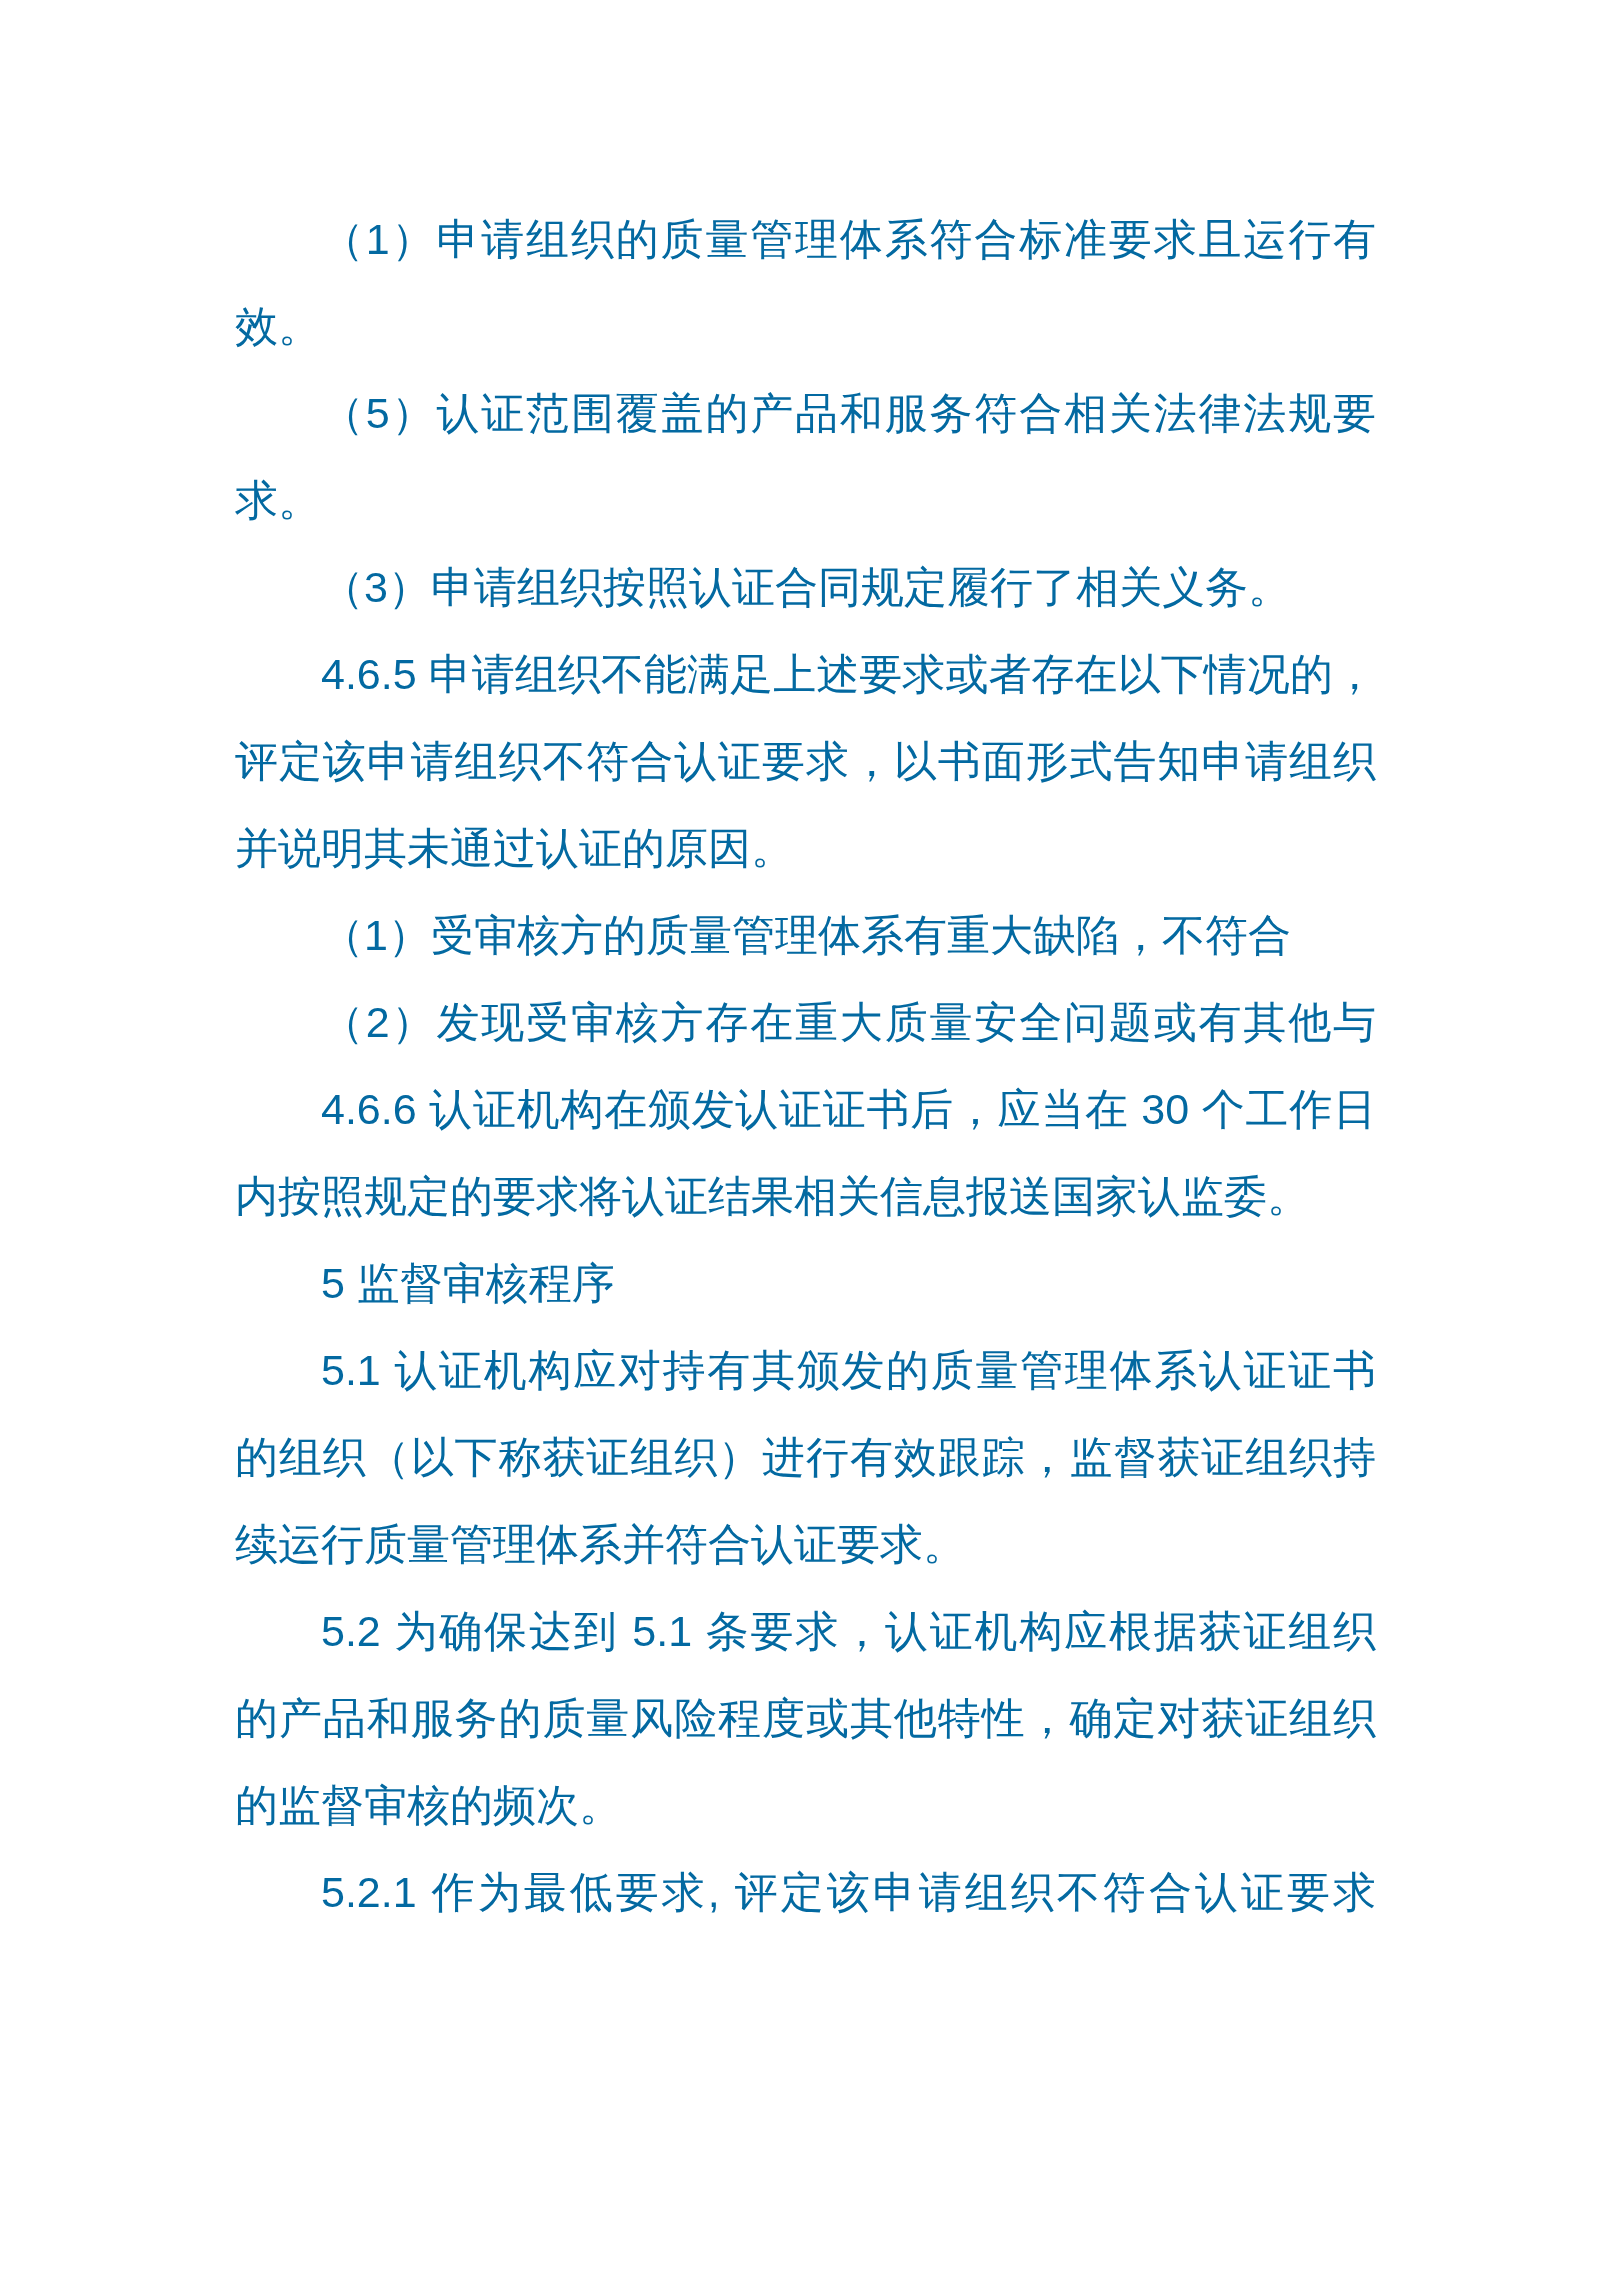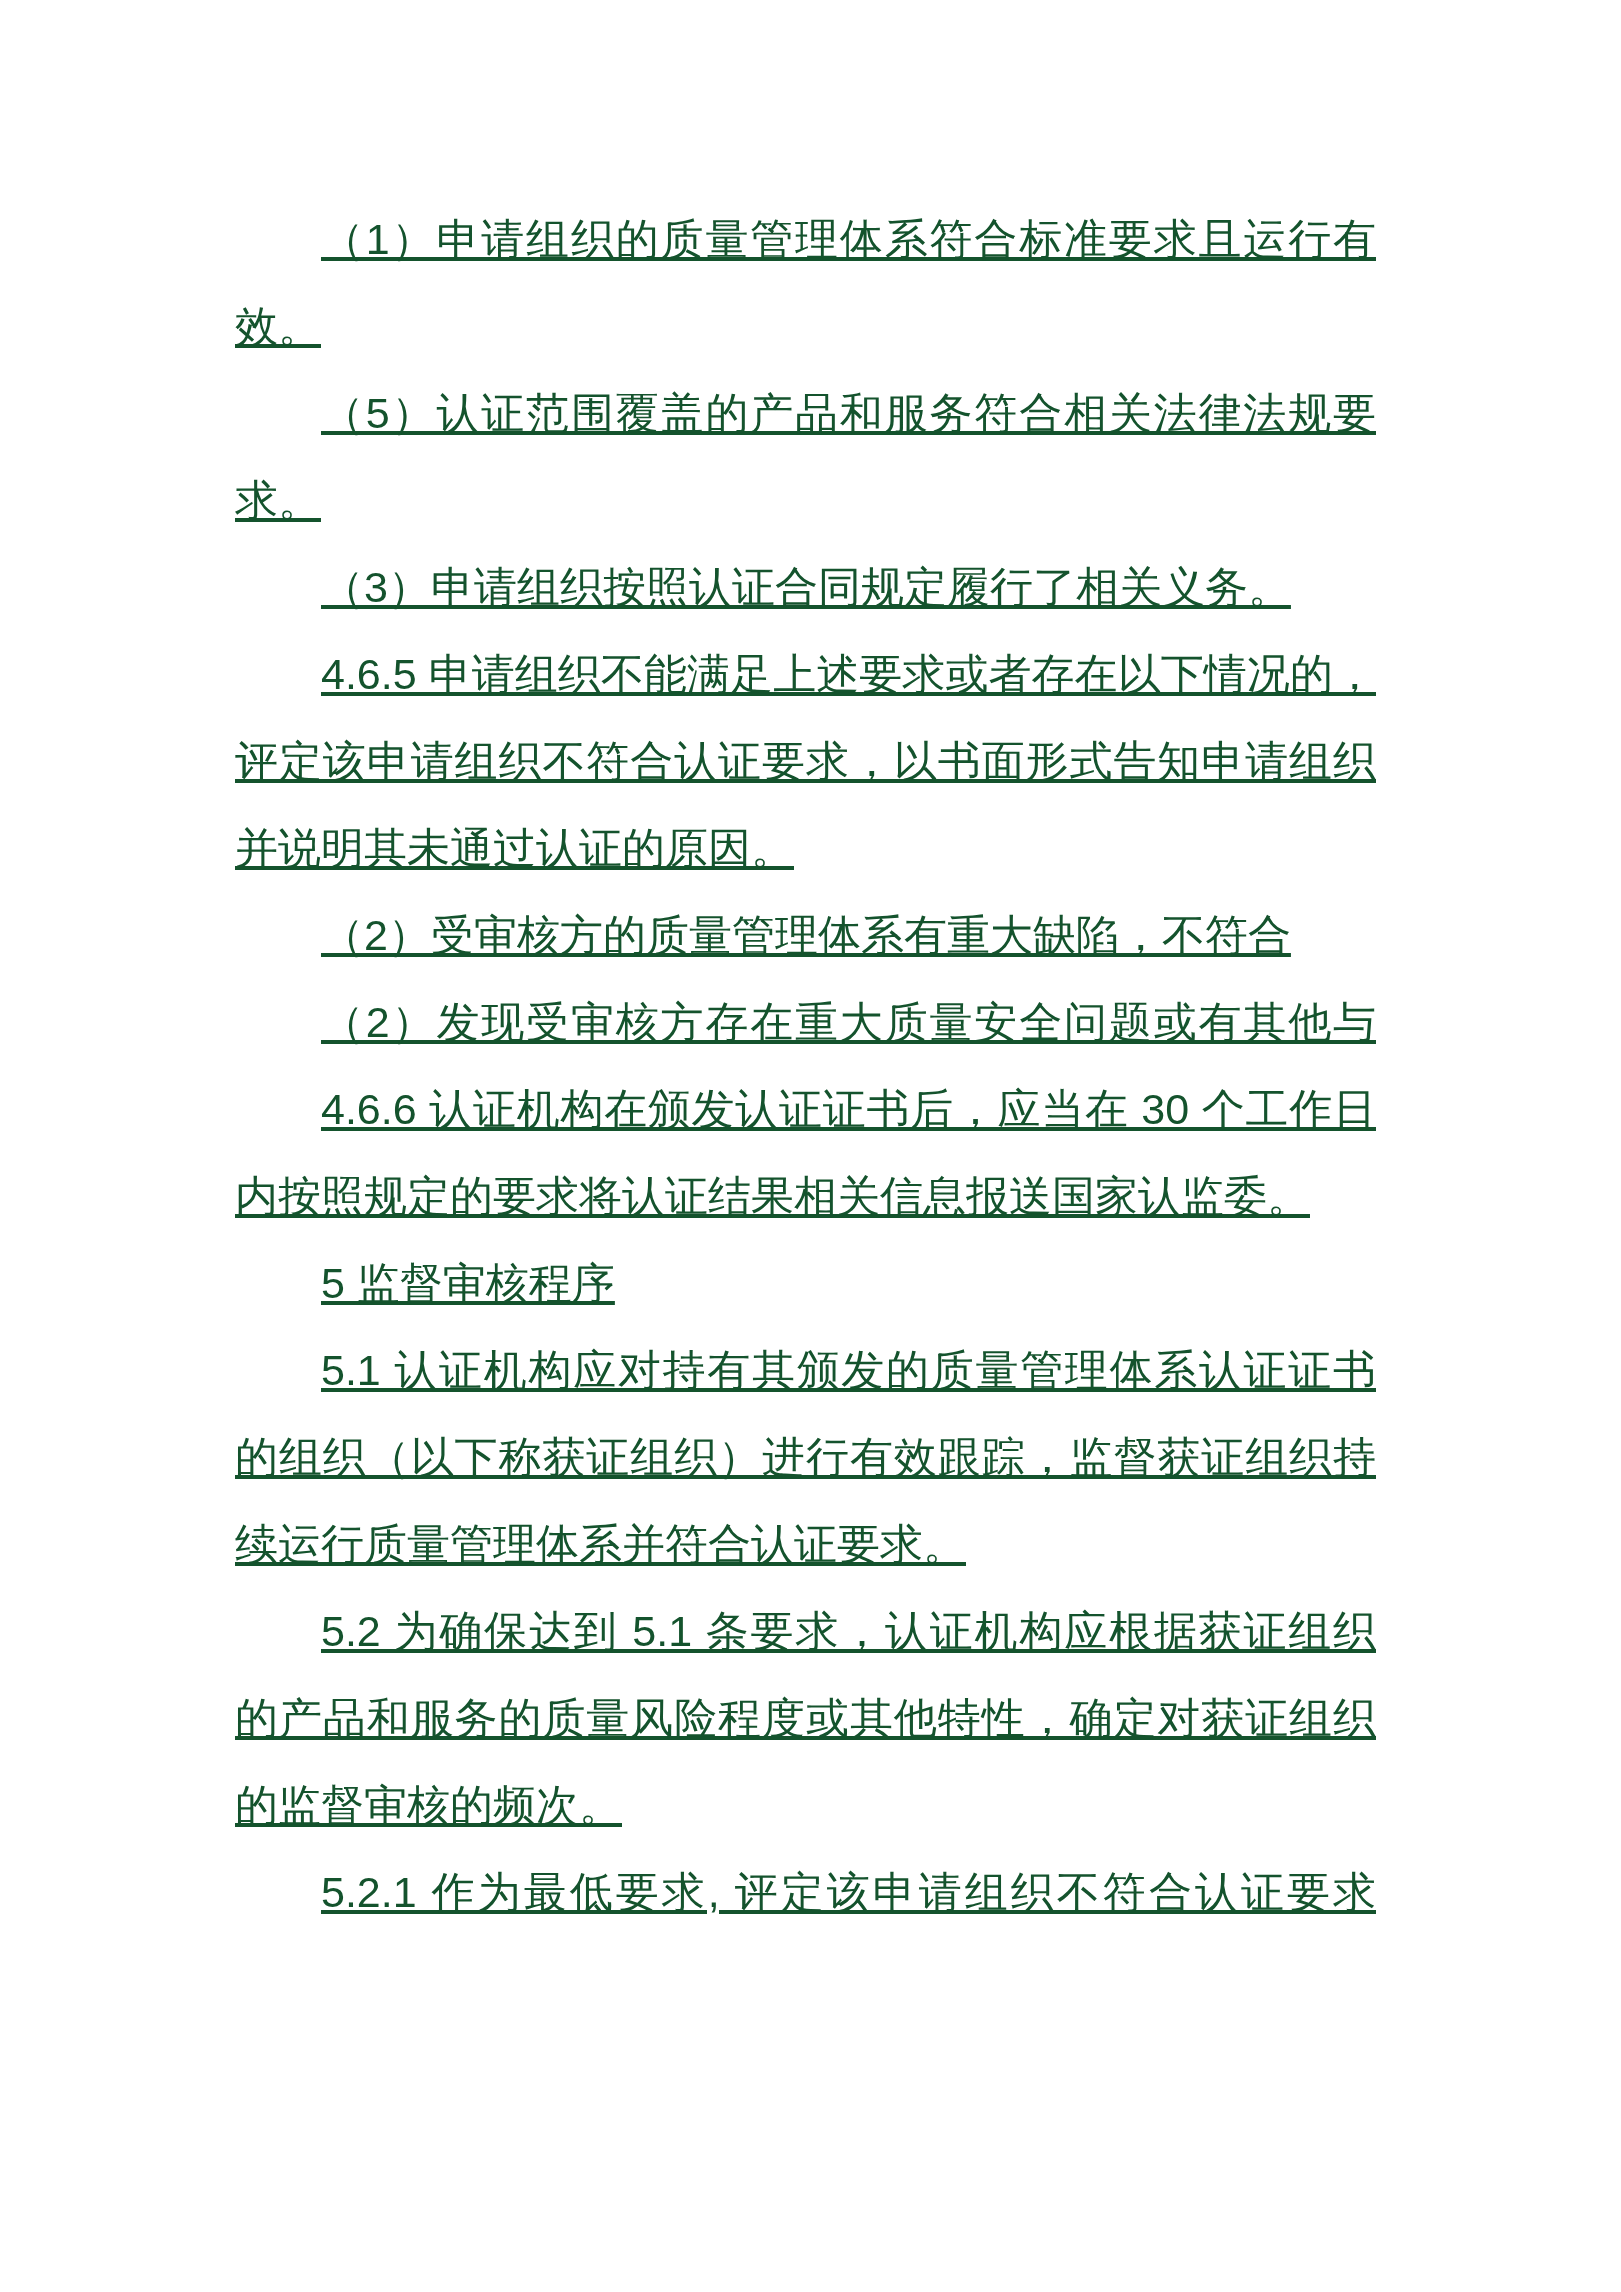--- a/index.html
+++ b/index.html
@@ -39,30 +39,30 @@
   .line.just {
     
     text-align: justify;
     text-align-last: justify;
   }
 </style>
 </head>
 <body style="background: rgb(255, 255, 255);">
 
 <div class="page">
-  <div class="doc" id="doc-body" style="color: #14532d; text-decoration: underline;">
+  <div class="doc" id="doc-body" style="color: #0369a1;">
       <div class="line indent just">（1）申请组织的质量管理体系符合标准要求且运行有</div>
       <div class="line">效。</div>
       <div class="line indent just">（5）认证范围覆盖的产品和服务符合相关法律法规要</div>
       <div class="line">求。</div>
       <div class="line indent">（3）申请组织按照认证合同规定履行了相关义务。</div>
       <div class="line indent just">4.6.5 申请组织不能满足上述要求或者存在以下情况的，</div>
       <div class="line just">评定该申请组织不符合认证要求，以书面形式告知申请组织</div>
       <div class="line">并说明其未通过认证的原因。</div>
-      <div class="line indent">（2）受审核方的质量管理体系有重大缺陷，不符合</div>
+      <div class="line indent">（1）受审核方的质量管理体系有重大缺陷，不符合</div>
       <div class="line indent just">（2）发现受审核方存在重大质量安全问题或有其他与</div>
       <div class="line indent just">4.6.6 认证机构在颁发认证证书后，应当在 30 个工作日</div>
       <div class="line">内按照规定的要求将认证结果相关信息报送国家认监委。</div>
       <div class="line indent">5 监督审核程序</div>
       <div class="line indent just">5.1 认证机构应对持有其颁发的质量管理体系认证证书</div>
       <div class="line just">的组织（以下称获证组织）进行有效跟踪，监督获证组织持</div>
       <div class="line">续运行质量管理体系并符合认证要求。</div>
       <div class="line indent just">5.2 为确保达到 5.1 条要求，认证机构应根据获证组织</div>
       <div class="line just">的产品和服务的质量风险程度或其他特性，确定对获证组织</div>
       <div class="line">的监督审核的频次。</div>

